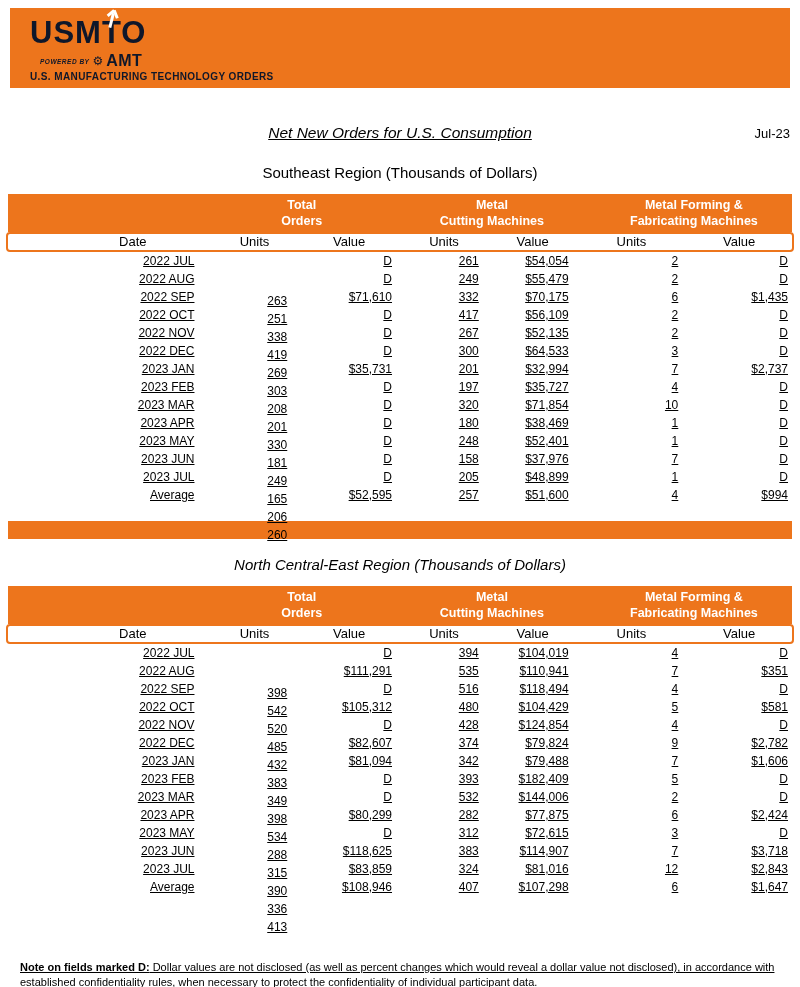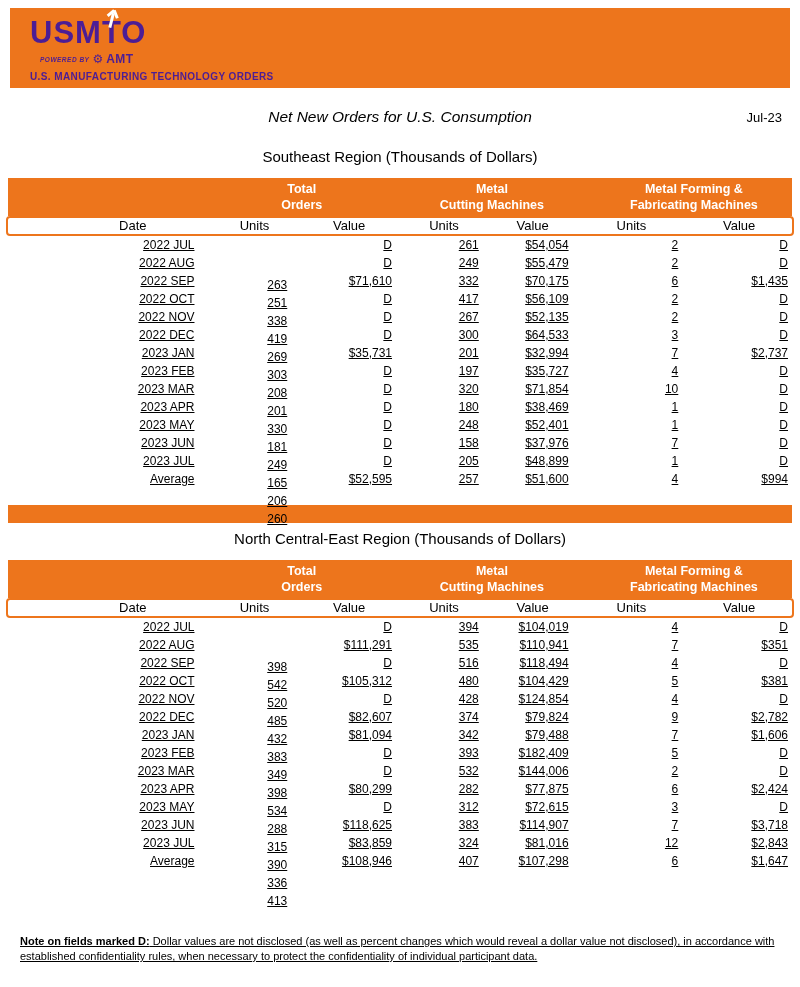--- a/index.html
+++ b/index.html
@@ -9,51 +9,51 @@
   *{margin:0;padding:0;box-sizing:content-box;}
   body{
     width:800px;height:987px;background:#fff;overflow:hidden;
     font-family:"Liberation Sans",sans-serif;color:var(--ink);
   }
   .page{position:relative;width:800px;height:987px;background:#fff;}
 
   
   .banner{
     margin:8px 10px 0;height:80px;background:var(--orange);
-    position:relative;color:#4c1d95;
+    position:relative;color:#0f172a;
   }
   .logo{
     position:absolute;left:20px;top:8px;
     font-size:31px;font-weight:bold;letter-spacing:1px;line-height:34px;
   }
   .m-arrow{position:absolute;left:74px;top:-7px;transform:rotate(14deg);}
   .powered{
     position:absolute;left:30px;top:44px;display:flex;align-items:center;gap:3px;
   }
   .powered-label{font-size:6.5px;font-style:italic;font-weight:bold;letter-spacing:.5px;}
   .gear{font-size:12px;line-height:12px;}
-  .amt{font-size:12px;font-weight:bold;letter-spacing:.5px;}
+  .amt{font-size:16px;font-weight:bold;letter-spacing:.5px;}
   .tagline{
     position:absolute;left:20px;top:63px;
     font-size:10px;font-weight:bold;letter-spacing:.4px;
   }
 
   
-  .title-row{position:relative;margin:20px 10px 0;height:18px;}
+  .title-row{position:relative;margin:36px 10px 0;height:18px;text-decoration:underline;}
   .report-title{
     text-align:center;font-style:italic;font-size:15.5px;line-height:18px;
   }
   .report-date{
-    position:absolute;right:8px;top:1px;font-size:13px;line-height:18px;
+    position:absolute;right:0;top:1px;font-size:13px;line-height:18px;
   }
 
   
   .region-title{height:18px;text-align:center;font-size:15px;line-height:18px;}
   .rt1{margin-top:22px;text-align:center;}
-  .rt2{margin-top:7px;}
+  .rt2{margin-top:17px;font-style:italic;}
 
   
   .tbl{margin:12px 8px 0;width:784px;}
   .tbl-ghead{
     display:flex;background:var(--orange);color:#fff;height:38px;
     font-size:12.5px;font-weight:bold;text-align:center;gap:24px;
   }
   .gh{padding-top:3px;line-height:16px;}
   .gh-date{width:202px;}
   .gh-total{width:190px;}
@@ -332,21 +332,21 @@
           <div class="cell c-u3">4</div>
           <div class="cell c-v3">D</div>
         </div>
         <div class="tbl-row">
           <div class="cell c-date">2022 OCT</div>
           <div class="cell c-u1">485</div>
           <div class="cell c-v1">$105,312</div>
           <div class="cell c-u2">480</div>
           <div class="cell c-v2">$104,429</div>
           <div class="cell c-u3">5</div>
-          <div class="cell c-v3">$381</div>
+          <div class="cell c-v3">$581</div>
         </div>
         <div class="tbl-row">
           <div class="cell c-date">2022 NOV</div>
           <div class="cell c-u1">432</div>
           <div class="cell c-v1">D</div>
           <div class="cell c-u2">428</div>
           <div class="cell c-v2">$124,854</div>
           <div class="cell c-u3">4</div>
           <div class="cell c-v3">D</div>
         </div>

